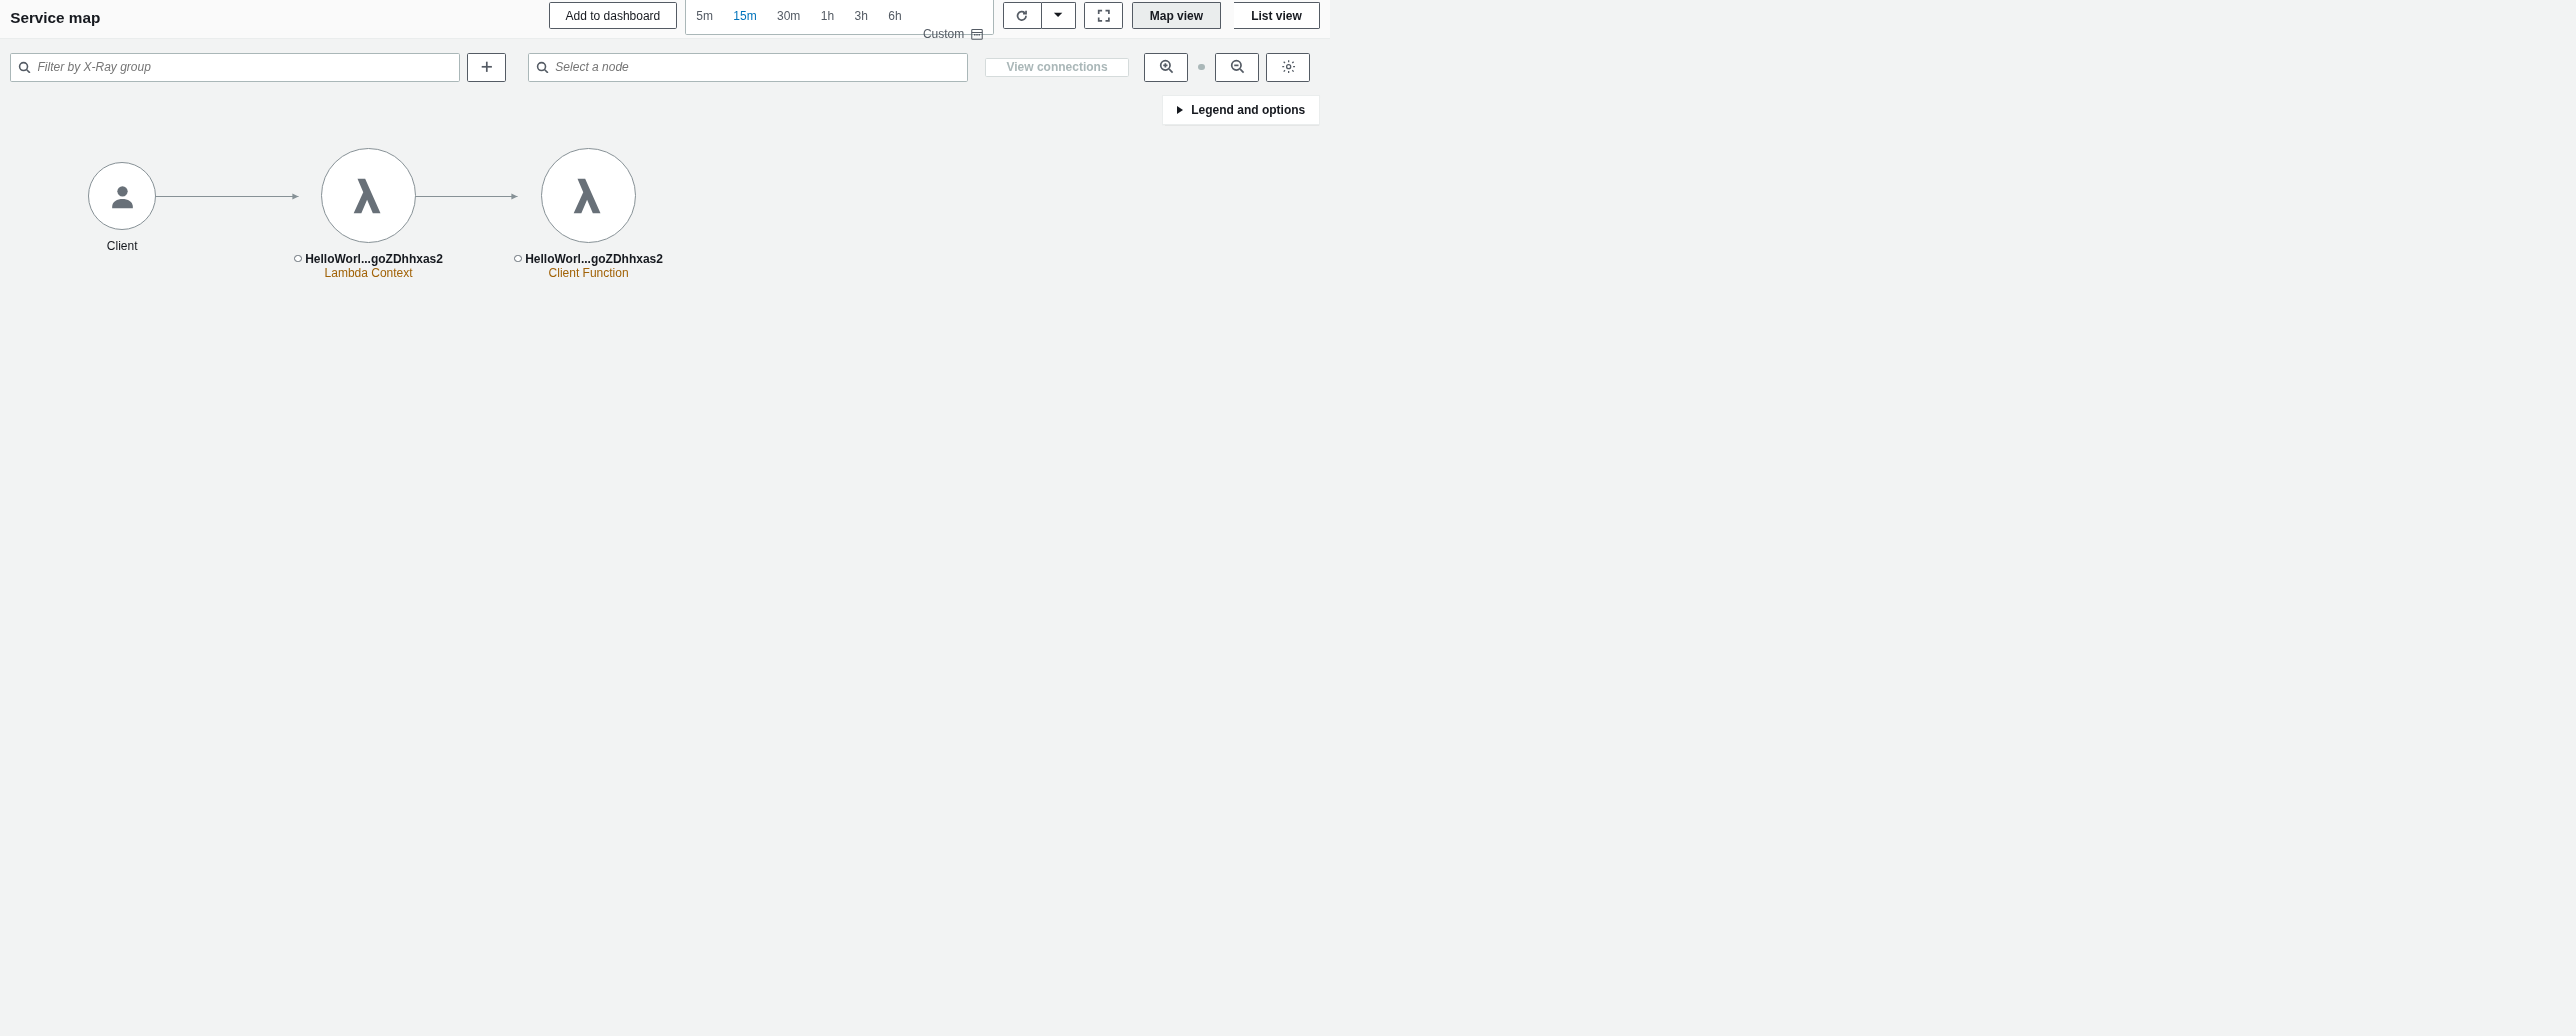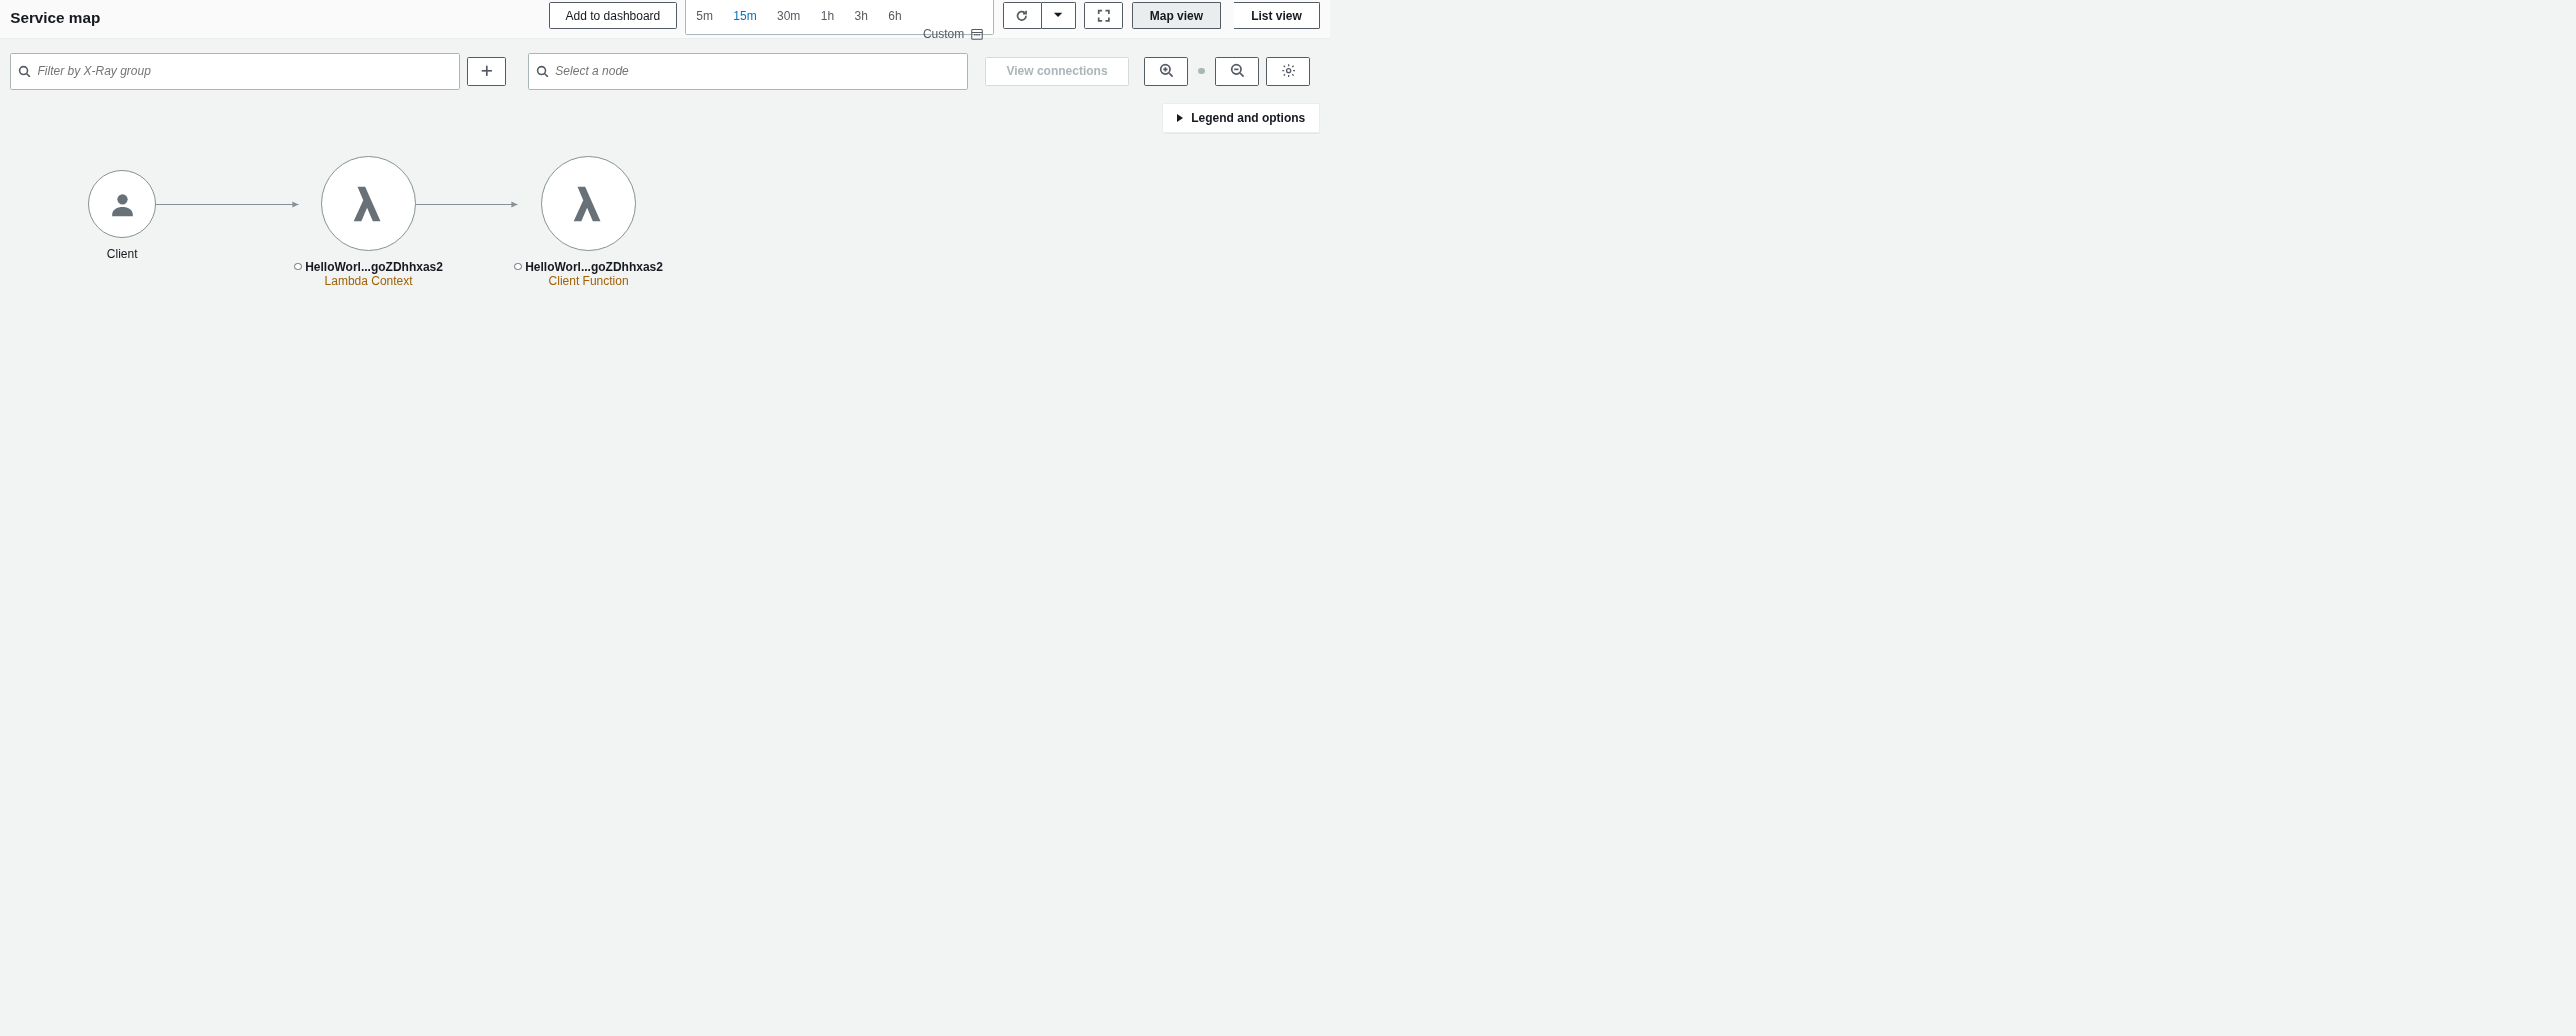--- a/index.html
+++ b/index.html
@@ -132,21 +132,21 @@
     gap: 6.8px;
     padding: 13.6px 10.2px;
     align-items: center;
   }
   .search-wrap {
     display: flex;
     align-items: center;
     background: #fff;
     border: 0.8px solid #aab7b8;
     border-radius: 1.7px;
-    height: 37px;
+    height: 29px;
     padding: 0 6.8px;
     gap: 6.8px;
   }
   .search-wrap input {
     border: none;
     outline: none;
     font-size: 12px;
     font-style: italic;
     color: #687078;
     flex: 1;
@@ -166,21 +166,21 @@
     justify-content: center;
     cursor: pointer;
     font-size: 18.7px;
     color: #545b64;
   }
 
   .view-conn-btn {
     background: #fff;
     border: 0.8px solid #d5dbdb;
     border-radius: 1.7px;
-    height: 29px;
+    height: 19px;
     padding: 0 20.4px;
     font-size: 12px;
     font-weight: 700;
     color: #aab7b8;
     display: flex;
     align-items: center;
     cursor: not-allowed;
   }
 
   .zoom-group {

